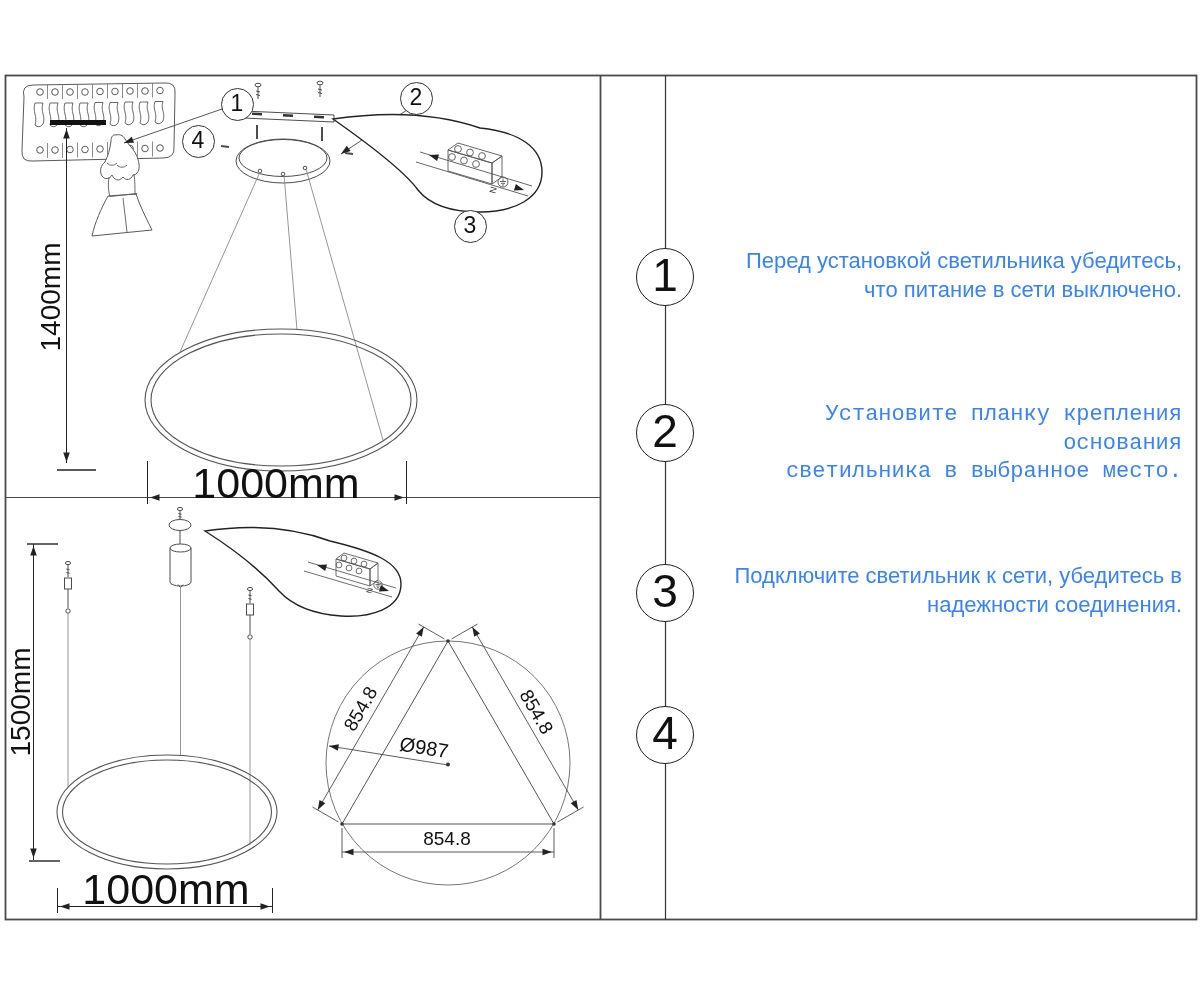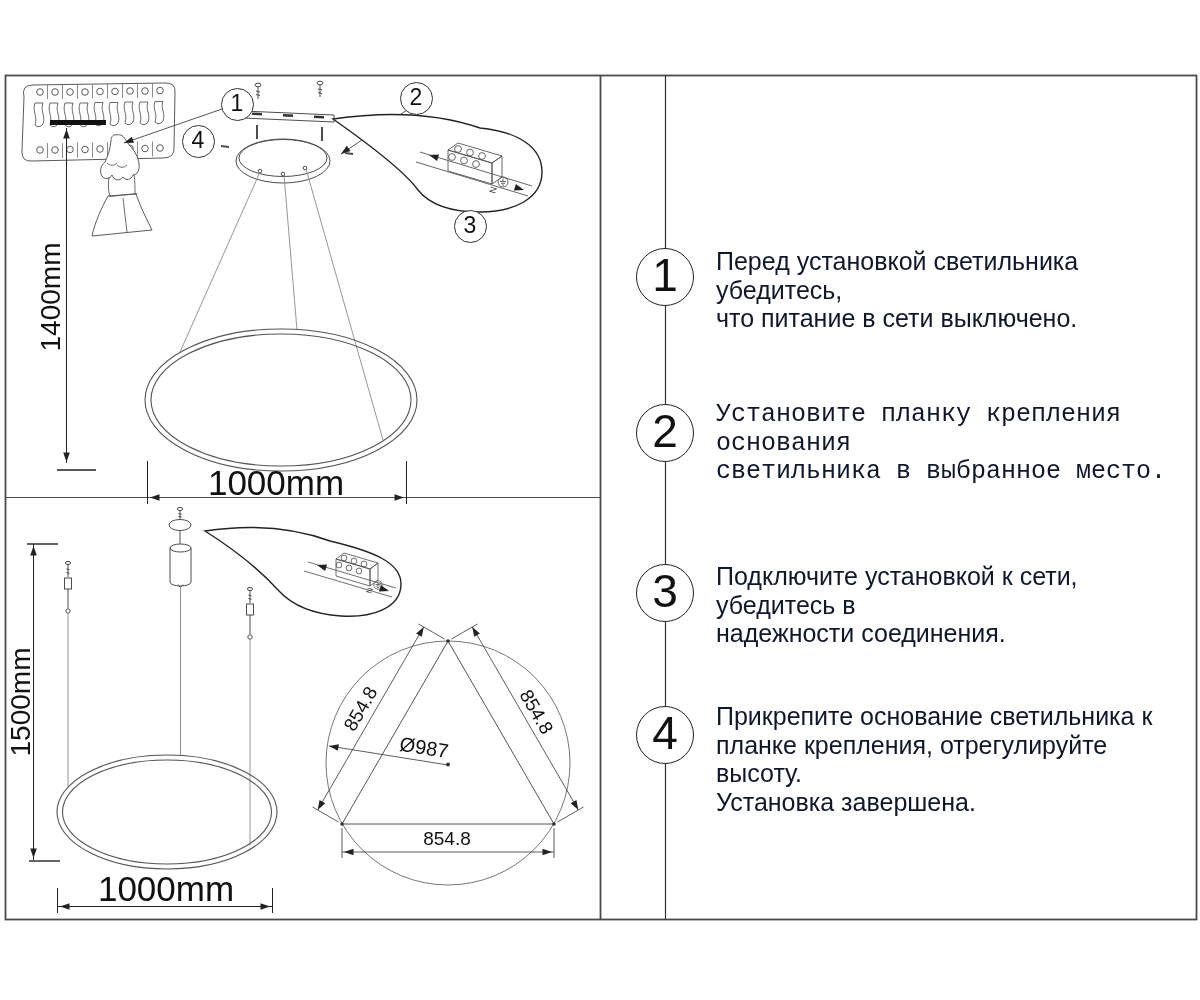--- a/index.html
+++ b/index.html
@@ -9,24 +9,24 @@
   .abs{position:absolute;}
   .ctr{transform:translate(-50%,-50%);}
   
   .step-circle{position:absolute;width:58px;height:58px;border:1.8px solid #222;border-radius:50%;
                background:#fff;box-sizing:border-box;text-align:center;
                font-size:46px;line-height:52px;font-weight:400;color:#111;}
   
   .callout-circle{position:absolute;width:33px;height:33px;border:1.3px solid #333;border-radius:50%;
                   background:#fff;box-sizing:border-box;text-align:center;
                   font-size:23px;line-height:29px;color:#111;}
-  .instr{position:absolute;left:716px;width:466px;font-size:25px;line-height:28.5px;
-         color:#0f172a;white-space:pre-line;}
+  .instr{position:absolute;left:716px;width:466px;font-size:22px;line-height:28.5px;
+         color:#3b82f6;white-space:pre-line;text-align:right;}
   .dim{position:absolute;color:#111;white-space:nowrap;}
-  .fs33{font-size:35px;}
+  .fs33{font-size:43px;}
   .fs28{font-size:28px;}
   .fs20{font-size:20px;}
   .fs19{font-size:19px;}
   .rot-90{transform:translate(-50%,-50%) rotate(-90deg);}
   .rot-60n{transform:translate(-50%,-50%) rotate(-60deg);}
   .rot60{transform:translate(-50%,-50%) rotate(60deg);}
   .rot9{transform:translate(-50%,-50%) rotate(9deg);}
   .term-n{position:absolute;font-size:9px;color:#333;}
 </style>
 </head>
@@ -342,21 +342,18 @@
 
   <div class="step-circle" style="left:636px;top:248px;"><span>1</span></div>
   <div class="instr" style="top:247px;">Перед установкой светильника убедитесь,
 что питание в сети выключено.</div>
 
   <div class="step-circle" style="left:636px;top:404px;"><span>2</span></div>
   <div class="instr" style="top:401px;font-family:Liberation Mono, monospace;">Установите планку крепления основания
 светильника в выбранное место.</div>
 
   <div class="step-circle" style="left:636px;top:564px;"><span>3</span></div>
-  <div class="instr" style="top:562px;">Подключите установкой к сети, убедитесь в
+  <div class="instr" style="top:562px;">Подключите светильник к сети, убедитесь в
 надежности соединения.</div>
 
   <div class="step-circle" style="left:636px;top:706px;"><span>4</span></div>
-  <div class="instr" style="top:702px;">Прикрепите основание светильника к
-планке крепления, отрегулируйте высоту.
-Установка завершена.</div>
 
 </div>
 
 </body></html>

